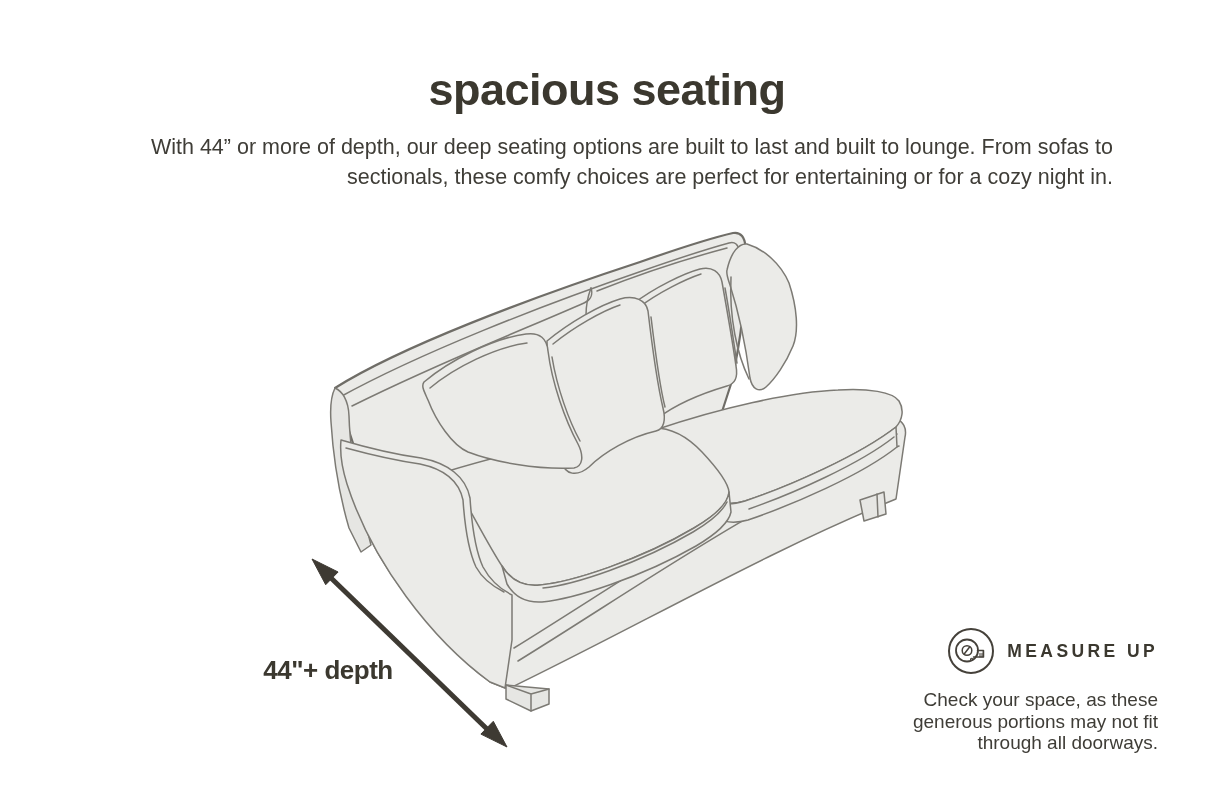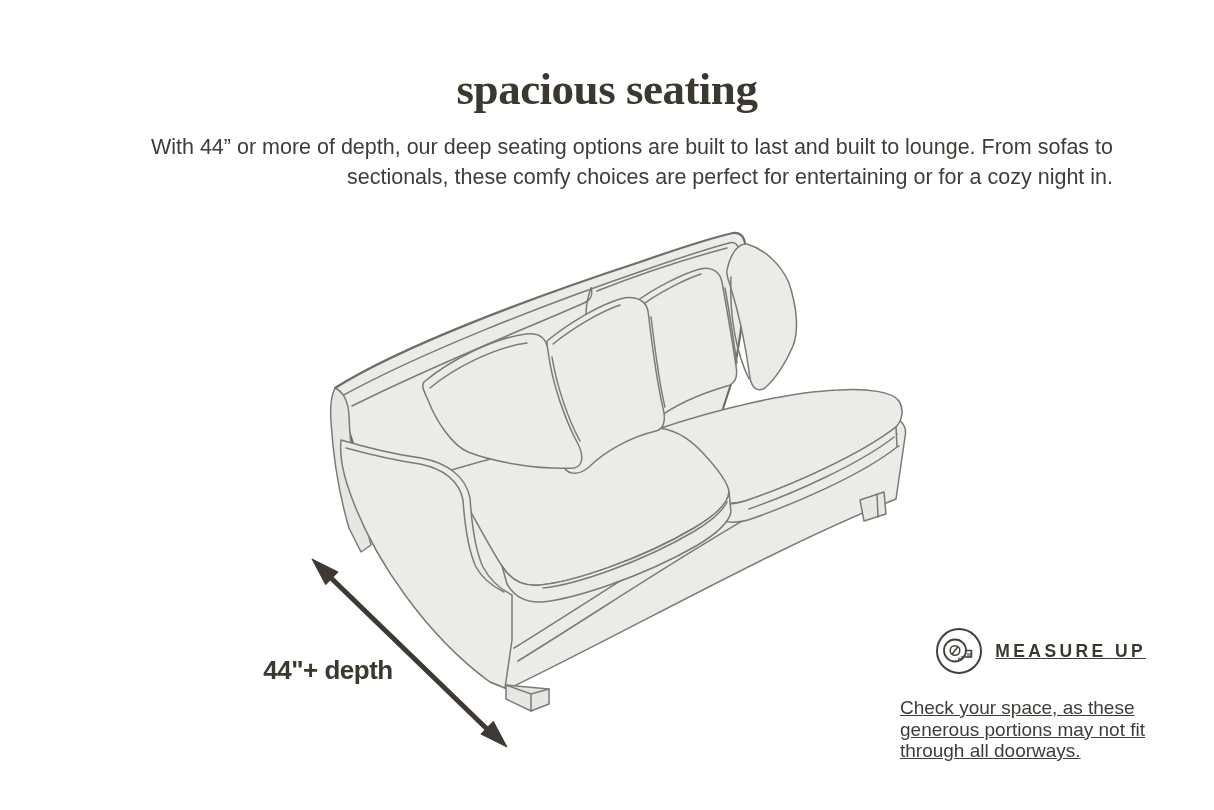--- a/index.html
+++ b/index.html
@@ -7,45 +7,44 @@
     width:1214px;height:810px;position:relative;overflow:hidden;
     background:#ffffff;
     font-family:"Liberation Sans", sans-serif;
     color:var(--body-text,#3f3d37);
   }
   .stage{position:absolute;inset:0;}
   .page-title{
     margin:66px 0 0;text-align:center;
     font-size:45px;font-weight:700;line-height:1.05;letter-spacing:-0.5px;
     color:var(--heading-text,#3b382f);
-    font-family:Liberation Serif, serif;
   }
   .lead{
     margin:19px auto 0;width:1012px;text-align:right;
     font-size:21.5px;line-height:30px;font-weight:400;
     color:var(--body-text,#3f3d37);
   }
   .illustration{position:absolute;left:0;top:0;width:1214px;height:810px;}
   .dim-label{
     position:absolute;left:248px;top:655px;width:160px;text-align:center;
     font-size:26px;font-weight:700;color:var(--heading-text,#3b382f);
     letter-spacing:-0.5px;
   }
   .measure{
-    position:absolute;top:626px;right:68px;width:300px;text-decoration:underline;
+    position:absolute;top:626px;right:56px;width:300px;
   }
   .measure-head{
     display:flex;align-items:center;justify-content:flex-end;gap:12px;height:50px;
   }
   .measure-title{
     font-size:17.5px;font-weight:700;letter-spacing:3.4px;
     color:var(--heading-text,#45413a);white-space:nowrap;
   }
   .measure-note{
-    margin:21px 0 0;text-align:left;margin-left:auto;width:246px;
+    margin:13px 0 0;text-align:right;margin-left:auto;width:246px;
     font-size:19px;line-height:21.5px;color:var(--body-text,#454139);
   }
   svg{display:block;}
 </style>
 </head>
 <body>
 
 <div class="stage">
 
   <h1 class="page-title">spacious seating</h1>

